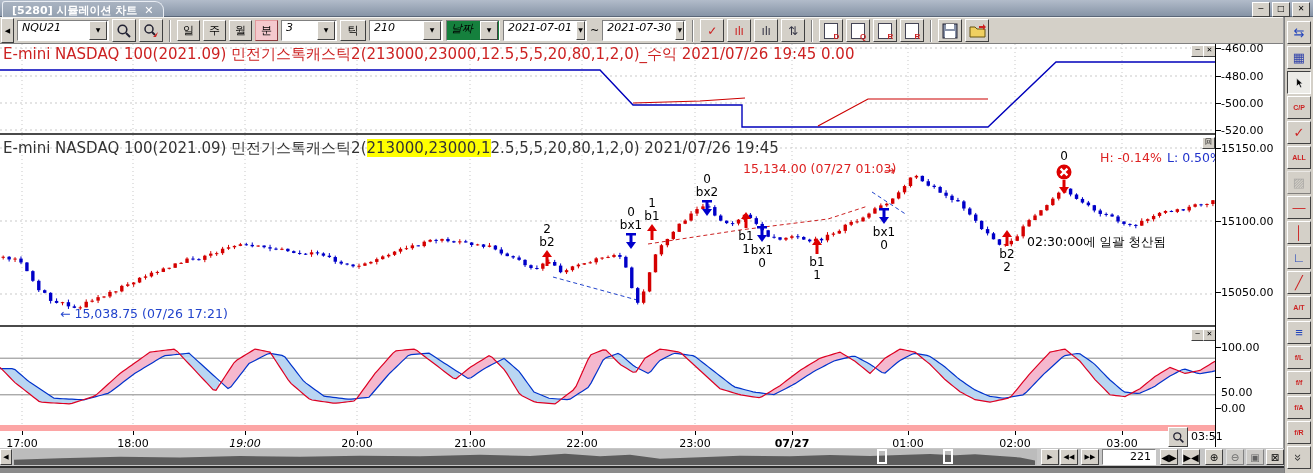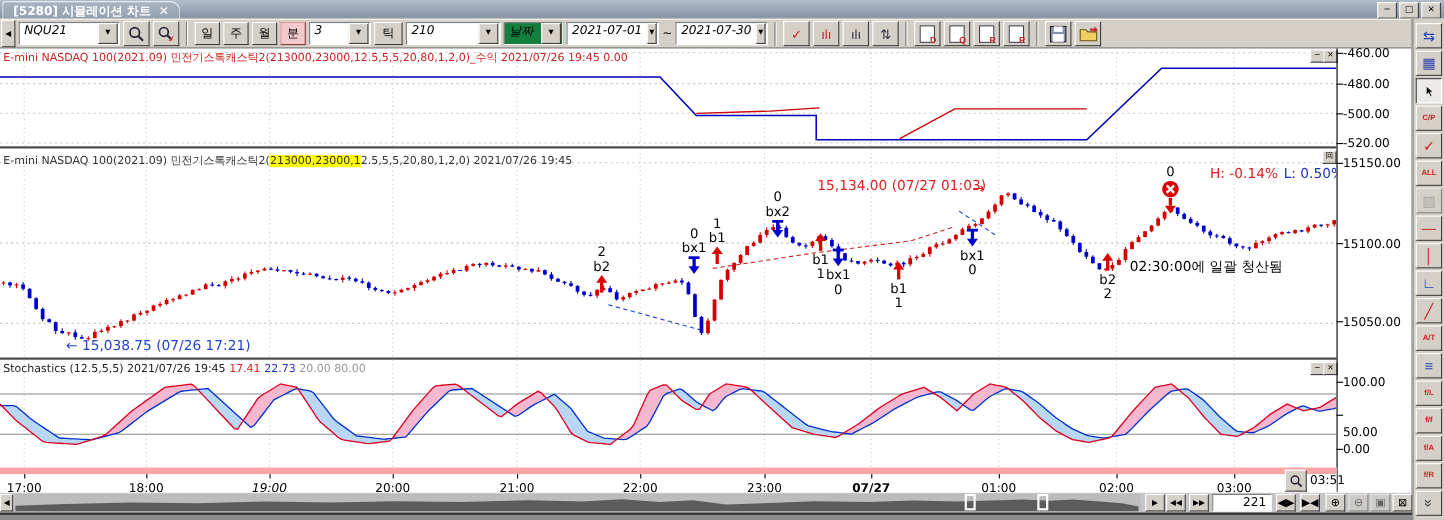--- a/index.html
+++ b/index.html
@@ -38,21 +38,21 @@
   .rtools{position:absolute;right:0;top:17px;width:29px;height:456px;background:#d4d0c8;
           border-left:1px solid #808080;box-sizing:border-box;display:flex;flex-direction:column;
           align-items:center;gap:2px;padding-top:4px;}
   .rbtn{width:24px;height:23px;background:#d4d0c8;border:1px solid;border-color:#fff #404040 #404040 #fff;
         display:flex;align-items:center;justify-content:center;font-size:13px;box-sizing:border-box;flex:none;}
   .rbtn.pressed{border-color:#404040 #fff #fff #404040;background:#ecebe7;}
   .rbtn.disabled{opacity:.55;}
   .rbtn .small{font-size:7px;font-weight:bold;}
   .rbtn .rot{transform:rotate(90deg);display:inline-block;}
   
-  .paneltitle{position:absolute;white-space:nowrap;font-size:10px;}
+  .paneltitle{position:absolute;white-space:nowrap;font-size:15px;}
   .axislabel{position:absolute;left:1221px;width:60px;font-size:11px;white-space:nowrap;}
   .tickmark{position:absolute;width:6px;height:1px;background:#000;left:1215px;}
   .panelsep{position:absolute;left:0;width:1215px;height:2px;background:#4a4a4a;}
   .axisline{position:absolute;left:1215px;top:44px;width:1px;height:403px;background:#000;}
   .axisedge{position:absolute;left:1283px;top:17px;width:1px;height:449px;background:#9a9a9a;}
   .panelbtn{position:absolute;width:11px;height:10px;background:#d4d0c8;border:1px solid;
             border-color:#fff #404040 #404040 #fff;font-size:7px;line-height:8px;text-align:center;}
   .tooltipbox{position:absolute;left:182px;top:166px;width:172px;height:18px;background:#fff;
               border:1px solid #000;font-size:11px;line-height:17px;padding-left:5px;white-space:nowrap;}
   
@@ -114,21 +114,21 @@
     <div class="sep"></div>
     <div class="pbtn">일</div>
     <div class="pbtn">주</div>
     <div class="pbtn">월</div>
     <div class="pbtn active">분</div>
     <div class="combo" style="width:56px">
       <span class="val">3</span>
       <span class="drop">▼</span>
     </div>
     <div class="pbtn" style="width:26px">틱</div>
-    <div class="combo" style="width:86px">
+    <div class="combo" style="width:74px">
       <span class="val">210</span>
       <span class="drop">▼</span>
     </div>
     <div class="combo" style="width:54px;background:#15803d">
       <span class="val">날짜</span>
       <span class="drop">▼</span>
     </div>
     <div class="combo" style="width:84px">
       <span class="val">2021-07-01</span>
       <span class="drop">▼</span>
@@ -750,27 +750,20 @@
       <polygon points="876,40.349999999999994 879,37.3 882,34.25 885,31.2 888,29.369999999999997 891,27.54 894,25.71 897,23.88 900,22.05 903,22.66 906,23.27 909,23.88 912,24.490000000000002 915,25.1 915,26.340333333333334 912,27.204500000000003 909,28.759999999999998 906,30.3155 903,31.870999999999995 900,33.426500000000004 897,35.67333333333333 894,38.26583333333333 891,40.858333333333334 888,43.45083333333333 885,46.04333333333333 882,45.52483333333333 879,43.450833333333335 876,41.37683333333333" fill="#f5b8ce"></polygon>
       <polygon points="918,27.54 921,29.98 924,32.42 927,34.86 930,37.3 933,40.349999999999994 936,43.4 939,46.45 942,49.5 945,52.55 948,54.99 951,57.43 954,59.87 957,62.31 960,64.75 963,66.336 966,67.922 969,69.508 972,71.094 975,72.68 978,73.168 981,73.656 984,74.144 987,74.632 990,75.12 993,74.4795 996,73.839 999,73.1985 1002,72.55799999999999 1005,71.91749999999999 1008,71.277 1008,70.55109999999999 1005,71.09552500000001 1002,71.00046666666667 999,70.58566666666667 996,70.17086666666665 993,69.75606666666667 990,69.34126666666667 987,68.30426666666666 984,66.95616666666666 981,65.60806666666667 978,64.25996666666667 975,62.91186666666666 972,61.07983333333333 969,59.00583333333333 966,56.93183333333334 963,54.85783333333333 960,52.78383333333333 957,50.36416666666666 954,47.77166666666666 951,45.17916666666666 948,42.58666666666667 945,39.99416666666667 942,37.74733333333333 939,35.67333333333333 936,33.599333333333334 933,31.525333333333332 930,29.45133333333333 927,28.414333333333335 924,27.89583333333333 921,27.377333333333326 918,26.85883333333333" fill="#b9d6f2"></polygon>
       <polygon points="1011,69.63 1014,65.97 1017,62.31 1020,58.65 1023,54.99 1026,51.33 1029,47.67 1032,44.315 1035,41.1125 1038,37.91 1041,34.707499999999996 1044,31.505 1047,28.302500000000002 1050,25.1 1053,24.490000000000002 1056,23.88 1059,23.27 1062,22.66 1065,22.05 1068,24.490000000000002 1071,26.93 1071,27.550166666666676 1068,28.068666666666672 1065,28.58716666666667 1062,30.574749999999995 1059,33.296875 1056,36.019000000000005 1053,38.741125 1050,41.46325 1047,44.185375 1044,46.9075 1041,50.0185 1038,53.1295 1035,56.2405 1032,59.3515 1029,62.4625 1026,65.5735 1023,67.828975 1020,68.3734 1017,68.91782500000001 1014,69.46225 1011,70.006675" fill="#f5b8ce"></polygon>
       <polygon points="1074,29.369999999999997 1077,31.810000000000002 1080,34.25 1083,37.91 1086,41.57 1089,45.230000000000004 1092,48.89 1095,52.55 1098,55.6 1101,58.65 1104,61.699999999999996 1107,64.75 1110,67.8 1113,68.166 1116,68.53200000000001 1119,68.898 1122,69.26400000000001 1125,69.63 1128,68.04400000000001 1131,66.458 1131,65.7809 1128,65.4698 1125,65.15870000000001 1122,63.32666666666667 1119,60.73416666666666 1116,58.14166666666666 1113,55.54916666666667 1110,52.95666666666667 1107,50.0185 1104,46.9075 1101,43.796499999999995 1098,40.6855 1095,37.5745 1092,35.15483333333333 1089,33.08083333333333 1086,31.006833333333333 1083,28.93283333333333 1080,26.85883333333333 1077,26.513166666666663 1074,27.03166666666667" fill="#b9d6f2"></polygon>
       <polygon points="1134,64.872 1137,63.285999999999994 1140,61.699999999999996 1143,59.26 1146,56.82 1149,54.38 1152,51.94 1155,49.5 1158,47.67 1161,45.84 1164,44.01 1167,42.18 1170,40.349999999999994 1173,41.57 1176,42.79 1179,44.01 1179,44.315 1176,45.87049999999999 1173,47.426 1170,48.9815 1167,50.882666666666665 1164,52.95666666666666 1161,55.03066666666666 1158,57.10466666666667 1155,59.17866666666667 1152,60.76873333333333 1149,62.11683333333333 1146,63.46493333333333 1143,64.81303333333332 1140,66.16113333333334 1137,66.4031 1134,66.092" fill="#f5b8ce"></polygon>
       <polygon points="1182,45.230000000000004 1185,46.45 1188,45.84 1191,45.230000000000004 1191,44.14216666666667 1188,43.10516666666666 1185,42.06816666666667 1182,42.7595" fill="#b9d6f2"></polygon>
       <polygon points="1194,44.620000000000005 1197,44.01 1200,43.4 1203,41.57 1206,39.739999999999995 1209,37.91 1212,36.08 1215,34.25 1215,43.796499999999995 1212,44.660666666666664 1209,45.17916666666666 1206,45.69766666666666 1203,46.216166666666666 1200,46.73466666666667 1197,46.216166666666666 1194,45.17916666666666" fill="#f5b8ce"></polygon>
       <polyline points="0,41.7225 3,41.7225 6,41.7225 9,41.7225 12,41.7225 15,42.58666666666667 18,45.179166666666674 21,47.77166666666666 24,50.36416666666666 27,52.95666666666666 30,55.34868 33,57.33972 36,59.33076 39,61.321799999999996 42,63.31284 45,65.30387999999999 48,67.29491999999999 51,69.28595999999999 54,71.27699999999999 57,71.43254999999999 60,71.5881 63,71.74365 66,71.89920000000001 69,72.05475 72,72.21029999999999 75,72.36585 78,72.5214 81,72.67695 84,72.8325 87,72.02364 90,71.21477999999999 93,70.40592 96,69.59706 99,68.7882 102,67.97934000000001 105,67.17048 108,66.36161999999999 111,64.55724000000001 114,62.2551 117,59.95296 120,57.650819999999996 123,55.34868 126,53.04654 129,50.7444 132,48.44226 135,46.30258333333333 138,44.48783333333333 141,42.67308333333333 144,40.858333333333334 147,39.04358333333333 150,37.22883333333333 153,35.41408333333333 156,33.599333333333334 159,31.78458333333333 162,29.969833333333327 165,28.656299999999998 168,28.345199999999995 171,28.034100000000002 174,27.723000000000006 177,27.411900000000003 180,27.1008 183,26.789700000000007 186,26.478599999999993 189,26.1675 192,28.889625000000002 195,31.611749999999997 198,34.333875 201,37.056 204,39.778125 207,42.500249999999994 210,45.222375 213,47.944500000000005 216,50.666624999999996 219,53.38875 222,56.110875 225,58.833 228,61.555125000000004 231,59.87 234,55.981249999999996 237,52.0925 240,48.20375 243,44.315 246,40.426249999999996 249,36.537499999999994 252,34.982 255,33.426500000000004 258,31.870999999999995 261,30.3155 264,28.759999999999998 267,27.204500000000003 270,26.340333333333334 273,26.85883333333333 276,27.377333333333326 279,27.89583333333333 282,28.414333333333335 285,30.05625 288,33.945 291,37.833749999999995 294,41.7225 297,45.61125 300,49.5 303,53.38875 306,56.136799999999994 309,58.3145 312,60.4922 315,62.6699 318,64.8476 321,67.02529999999999 324,69.203 327,69.57632000000001 330,69.94964 333,70.32296 336,70.69628 339,71.06960000000001 342,71.44292 345,71.81624 348,72.18956 351,72.1066 354,71.7955 357,71.4844 360,71.1733 363,70.8622 366,70.55109999999999 369,70.24000000000001 372,66.740125 375,63.24025 378,59.74037499999999 381,56.2405 384,52.740625 387,49.240750000000006 390,45.948274999999995 393,43.0706 396,40.192924999999995 399,37.315250000000006 402,34.437575 405,31.559900000000003 408,28.682225000000003 411,27.56745 414,27.334124999999997 417,27.1008 420,26.867474999999995 423,26.63415000000001 426,26.400824999999998 429,26.1675 432,28.111874999999998 435,30.05625 438,32.000625 441,33.945 444,35.889375 447,37.833749999999995 450,39.778125 453,41.7225 456,43.666875000000005 459,45.61125 462,47.555625 465,49.5 468,51.444375 471,50.70983333333333 474,48.63583333333334 477,46.56183333333334 480,44.48783333333333 483,42.413833333333336 486,40.6855 489,39.129999999999995 492,37.5745 495,36.019000000000005 498,34.463499999999996 501,32.908 504,31.3525 507,33.945 510,36.537499999999994 513,39.129999999999995 516,41.7225 519,44.315 522,48.462999999999994 525,52.611 528,56.759 531,60.907000000000004 534,65.055 537,66.29939999999999 540,67.5438 543,68.7882 546,70.0326 549,71.27699999999999 552,71.510325 555,71.74365 558,71.976975 561,72.21029999999999 564,72.443625 567,72.67695 570,72.18437499999999 573,70.24000000000001 576,68.295625 579,66.35125 582,64.406875 585,62.4625 588,60.518125 591,56.06766666666667 594,50.36416666666666 597,44.66066666666667 600,38.957166666666666 603,33.253666666666675 606,30.661166666666674 609,29.624166666666667 612,28.58716666666667 615,27.550166666666676 618,26.513166666666663 621,27.89583333333333 624,30.48833333333333 627,33.08083333333333 630,35.67333333333333 633,38.26583333333333 636,40.167 639,41.7225 642,43.278 645,44.8335 648,46.388999999999996 651,44.315 654,40.426249999999996 657,36.537499999999994 660,33.426500000000004 663,31.870999999999995 666,30.3155 669,28.759999999999998 672,27.204500000000003 675,26.297125 678,26.685999999999996 681,27.074875000000006 684,27.463749999999997 687,27.852625000000003 690,28.241500000000002 693,28.630374999999994 696,30.3155 699,32.64875 702,34.982 705,37.315250000000006 708,39.6485 711,41.98175 714,44.315 717,46.648250000000004 720,48.9815 723,51.314750000000004 726,53.647999999999996 729,55.981249999999996 732,58.3145 735,60.12925 738,60.907000000000004 741,61.684749999999994 744,62.4625 747,63.24025 750,64.018 753,64.79575 756,65.31424999999999 759,65.703125 762,66.092 765,66.480875 768,66.86975 771,67.258625 774,67.64750000000001 777,66.092 780,64.5365 783,62.980999999999995 786,61.4255 789,59.87 792,58.3145 795,56.629374999999996 798,54.685 801,52.740625 804,50.79625 807,48.851875 810,46.9075 813,44.963125 816,43.278 819,41.7225 822,40.167 825,38.61150000000001 828,37.056 831,35.5005 834,33.945 837,33.167249999999996 840,32.3895 843,31.611749999999997 846,30.834000000000003 849,30.05625 852,29.278499999999994 855,29.278499999999994 858,30.834000000000003 861,32.3895 864,33.945 867,35.5005 870,37.22883333333333 873,39.30283333333333 876,41.37683333333333 879,43.450833333333335 882,45.52483333333333 885,46.04333333333333 888,43.45083333333333 891,40.858333333333334 894,38.26583333333333 897,35.67333333333333 900,33.426500000000004 903,31.870999999999995 906,30.3155 909,28.759999999999998 912,27.204500000000003 915,26.340333333333334 918,26.85883333333333 921,27.377333333333326 924,27.89583333333333 927,28.414333333333335 930,29.45133333333333 933,31.525333333333332 936,33.599333333333334 939,35.67333333333333 942,37.74733333333333 945,39.99416666666667 948,42.58666666666667 951,45.17916666666666 954,47.77166666666666 957,50.36416666666666 960,52.78383333333333 963,54.85783333333333 966,56.93183333333334 969,59.00583333333333 972,61.07983333333333 975,62.91186666666666 978,64.25996666666667 981,65.60806666666667 984,66.95616666666666 987,68.30426666666666 990,69.34126666666667 993,69.75606666666667 996,70.17086666666665 999,70.58566666666667 1002,71.00046666666667 1005,71.09552500000001 1008,70.55109999999999 1011,70.006675 1014,69.46225 1017,68.91782500000001 1020,68.3734 1023,67.828975 1026,65.5735 1029,62.4625 1032,59.3515 1035,56.2405 1038,53.1295 1041,50.0185 1044,46.9075 1047,44.185375 1050,41.46325 1053,38.741125 1056,36.019000000000005 1059,33.296875 1062,30.574749999999995 1065,28.58716666666667 1068,28.068666666666672 1071,27.550166666666676 1074,27.03166666666667 1077,26.513166666666663 1080,26.85883333333333 1083,28.93283333333333 1086,31.006833333333333 1089,33.08083333333333 1092,35.15483333333333 1095,37.5745 1098,40.6855 1101,43.796499999999995 1104,46.9075 1107,50.0185 1110,52.95666666666667 1113,55.54916666666667 1116,58.14166666666666 1119,60.73416666666666 1122,63.32666666666667 1125,65.15870000000001 1128,65.4698 1131,65.7809 1134,66.092 1137,66.4031 1140,66.16113333333334 1143,64.81303333333332 1146,63.46493333333333 1149,62.11683333333333 1152,60.76873333333333 1155,59.17866666666667 1158,57.10466666666667 1161,55.03066666666666 1164,52.95666666666666 1167,50.882666666666665 1170,48.9815 1173,47.426 1176,45.87049999999999 1179,44.315 1182,42.7595 1185,42.06816666666667 1188,43.10516666666666 1191,44.14216666666667 1194,45.17916666666666 1197,46.216166666666666 1200,46.73466666666667 1203,46.216166666666666 1206,45.69766666666666 1209,45.17916666666666 1212,44.660666666666664 1215,43.796499999999995" fill="none" stroke="#0033cc" stroke-width="1.2"></polyline>
       <polyline points="0,40.349999999999994 3,43.4 6,46.45 9,49.5 12,52.55 15,55.6 18,57.9424 21,60.284800000000004 24,62.627199999999995 27,64.9696 30,67.312 33,69.6544 36,71.9968 39,74.3392 42,75.24199999999999 45,75.425 48,75.608 51,75.791 54,75.974 57,76.15700000000001 60,76.34 63,76.523 66,76.70599999999999 69,76.88900000000001 72,76.3156 75,75.364 78,74.41239999999999 81,73.4608 84,72.50919999999999 87,71.5576 90,70.606 93,69.6544 96,68.1172 99,65.4088 102,62.7004 105,59.992 108,57.2836 111,54.5752 114,51.8668 117,49.1584 120,46.45 123,44.315 126,42.18 129,40.045 132,37.91 135,35.775 138,33.64 141,31.505 144,29.369999999999997 147,27.235 150,25.1 153,24.734 156,24.368 159,24.002000000000002 162,23.635999999999996 165,23.27 168,22.904000000000003 171,22.537999999999997 174,22.172 177,24.185 180,27.3875 183,30.59 186,33.792500000000004 189,36.995000000000005 192,40.1975 195,43.4 198,46.6025 201,49.805 204,53.0075 207,56.21 210,59.4125 213,62.615 216,63.225 219,58.65 222,54.074999999999996 225,49.5 228,44.925 231,40.349999999999994 234,35.775 237,33.03 240,31.2 243,29.369999999999997 246,27.54 249,25.71 252,23.88 255,22.05 258,22.66 261,23.27 264,23.88 267,24.490000000000002 270,25.1 273,29.674999999999997 276,34.25 279,38.825 282,43.4 285,47.974999999999994 288,52.55 291,56.454 294,59.016 297,61.577999999999996 300,64.14 303,66.702 306,69.26400000000001 309,71.826 312,72.9728 315,73.412 318,73.8512 321,74.2904 324,74.7296 327,75.1688 330,75.608 333,76.0472 336,76.21799999999999 339,75.852 342,75.48599999999999 345,75.12 348,74.754 351,74.388 354,74.02199999999999 357,71.155 360,67.0375 363,62.92 366,58.8025 369,54.685 372,50.567499999999995 375,46.45 378,43.0645 381,39.679 384,36.293499999999995 387,32.908 390,29.5225 393,26.137 396,23.788499999999996 399,23.514000000000003 402,23.2395 405,22.965 408,22.6905 411,22.415999999999997 414,22.141500000000004 417,23.575 420,25.8625 423,28.15 426,30.4375 429,32.725 432,35.0125 435,37.3 438,39.5875 441,41.875 444,44.162499999999994 447,46.45 450,48.7375 453,51.025 456,51.73666666666667 459,49.29666666666667 462,46.85666666666667 465,44.416666666666664 468,41.97666666666666 471,39.739999999999995 474,37.91 477,36.08 480,34.25 483,32.42 486,30.59 489,28.759999999999998 492,30.18333333333333 495,33.233333333333334 498,36.28333333333333 501,39.33333333333333 504,42.38333333333333 507,46.653333333333336 510,51.53333333333333 513,56.41333333333333 516,61.29333333333334 519,66.17333333333333 522,68.776 525,70.24000000000001 528,71.70400000000001 531,73.168 534,74.632 537,75.303 540,75.5775 543,75.852 546,76.1265 549,76.401 552,76.6755 555,76.94999999999999 558,74.6625 561,72.375 564,70.0875 567,67.8 570,65.51249999999999 573,63.225 576,59.46333333333334 579,52.75333333333334 582,46.04333333333333 585,39.33333333333333 588,32.62333333333333 591,27.743333333333332 594,26.52333333333333 597,25.30333333333333 600,24.08333333333333 603,22.86333333333333 606,23.06666666666667 609,26.11666666666667 612,29.16666666666667 615,32.21666666666667 618,35.266666666666666 621,37.91 624,39.739999999999995 627,41.57 630,43.4 633,45.230000000000004 636,44.925 639,40.349999999999994 642,35.775 645,31.2 648,29.369999999999997 651,27.54 654,25.71 657,23.88 660,22.05 663,22.5075 666,22.965 669,23.4225 672,23.88 675,24.3375 678,24.795 681,26.015 684,28.759999999999998 687,31.505 690,34.25 693,36.995000000000005 696,39.739999999999995 699,42.485 702,45.230000000000004 705,47.974999999999994 708,50.72 711,53.464999999999996 714,56.21 717,58.955 720,61.699999999999996 723,62.615 726,63.53 729,64.445 732,65.36 735,66.275 738,67.19 741,67.9525 744,68.41 747,68.8675 750,69.32499999999999 753,69.7825 756,70.24000000000001 759,70.69749999999999 762,69.63 765,67.8 768,65.97 771,64.14 774,62.31 777,60.48 780,58.65 783,56.3625 786,54.074999999999996 789,51.7875 792,49.5 795,47.2125 798,44.925 801,42.79 804,40.96 807,39.129999999999995 810,37.3 813,35.47 816,33.64 819,31.810000000000002 822,30.59 825,29.674999999999997 828,28.759999999999998 831,27.845 834,26.93 837,26.015 840,25.1 843,26.93 846,28.759999999999998 849,30.59 852,32.42 855,34.25 858,36.69 861,39.129999999999995 864,41.57 867,44.01 870,46.45 873,43.4 876,40.349999999999994 879,37.3 882,34.25 885,31.2 888,29.369999999999997 891,27.54 894,25.71 897,23.88 900,22.05 903,22.66 906,23.27 909,23.88 912,24.490000000000002 915,25.1 918,27.54 921,29.98 924,32.42 927,34.86 930,37.3 933,40.349999999999994 936,43.4 939,46.45 942,49.5 945,52.55 948,54.99 951,57.43 954,59.87 957,62.31 960,64.75 963,66.336 966,67.922 969,69.508 972,71.094 975,72.68 978,73.168 981,73.656 984,74.144 987,74.632 990,75.12 993,74.4795 996,73.839 999,73.1985 1002,72.55799999999999 1005,71.91749999999999 1008,71.277 1011,69.63 1014,65.97 1017,62.31 1020,58.65 1023,54.99 1026,51.33 1029,47.67 1032,44.315 1035,41.1125 1038,37.91 1041,34.707499999999996 1044,31.505 1047,28.302500000000002 1050,25.1 1053,24.490000000000002 1056,23.88 1059,23.27 1062,22.66 1065,22.05 1068,24.490000000000002 1071,26.93 1074,29.369999999999997 1077,31.810000000000002 1080,34.25 1083,37.91 1086,41.57 1089,45.230000000000004 1092,48.89 1095,52.55 1098,55.6 1101,58.65 1104,61.699999999999996 1107,64.75 1110,67.8 1113,68.166 1116,68.53200000000001 1119,68.898 1122,69.26400000000001 1125,69.63 1128,68.04400000000001 1131,66.458 1134,64.872 1137,63.285999999999994 1140,61.699999999999996 1143,59.26 1146,56.82 1149,54.38 1152,51.94 1155,49.5 1158,47.67 1161,45.84 1164,44.01 1167,42.18 1170,40.349999999999994 1173,41.57 1176,42.79 1179,44.01 1182,45.230000000000004 1185,46.45 1188,45.84 1191,45.230000000000004 1194,44.620000000000005 1197,44.01 1200,43.4 1203,41.57 1206,39.739999999999995 1209,37.91 1212,36.08 1215,34.25" fill="none" stroke="#dd0022" stroke-width="1.2"></polyline>
     </svg>
-  <div class="paneltitle" style="left:3px;top:330px;color:#222">
-    <span>Stochastics  (12.5,5,5) 2021/07/26 19:45</span>
-    <span style="color:#dd2222">17.41</span>
-    <span style="color:#2233cc">22.73</span>
-    <span style="color:#999">20.00</span>
-    <span style="color:#999">80.00</span>
-  </div>
   <div class="panelbtn" style="left:1191px;top:329px">─</div>
   <div class="panelbtn" style="left:1203px;top:329px">✕</div>
 
   <div class="axisline"></div>
   <div class="axisedge"></div>
   <div id="axis-labels">
       <div class="axislabel" style="top: 42px;">-460.00</div>
       <div class="tickmark" style="top: 48px;"></div>
       <div class="axislabel" style="top: 70px;">-480.00</div>
       <div class="tickmark" style="top: 76px;"></div>

